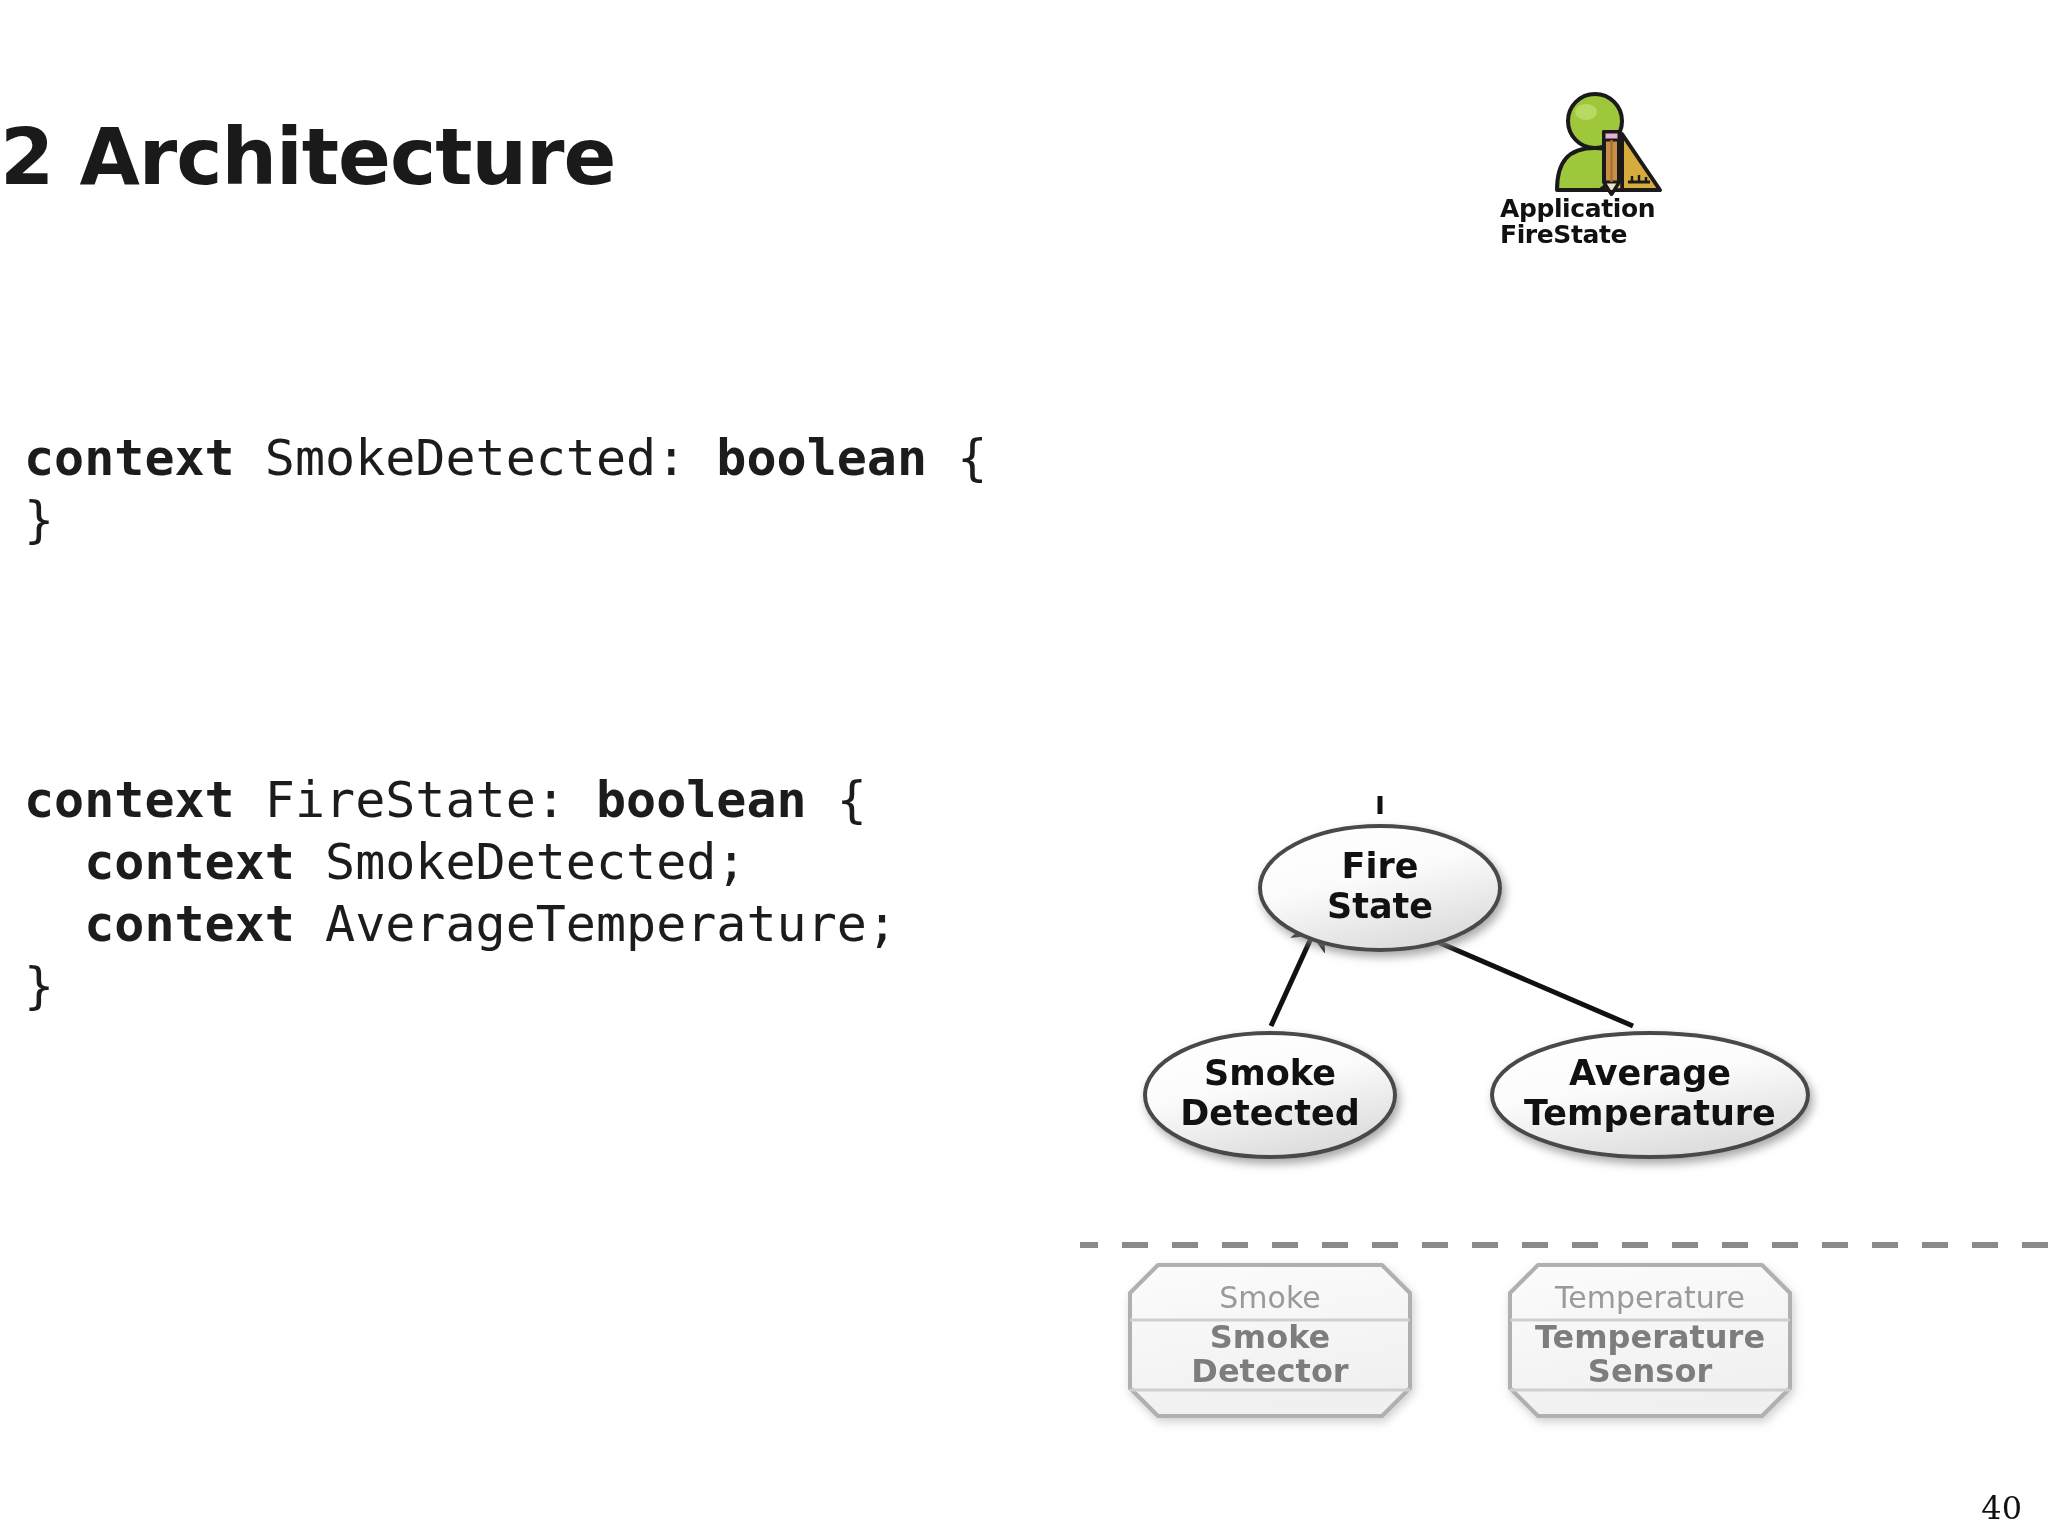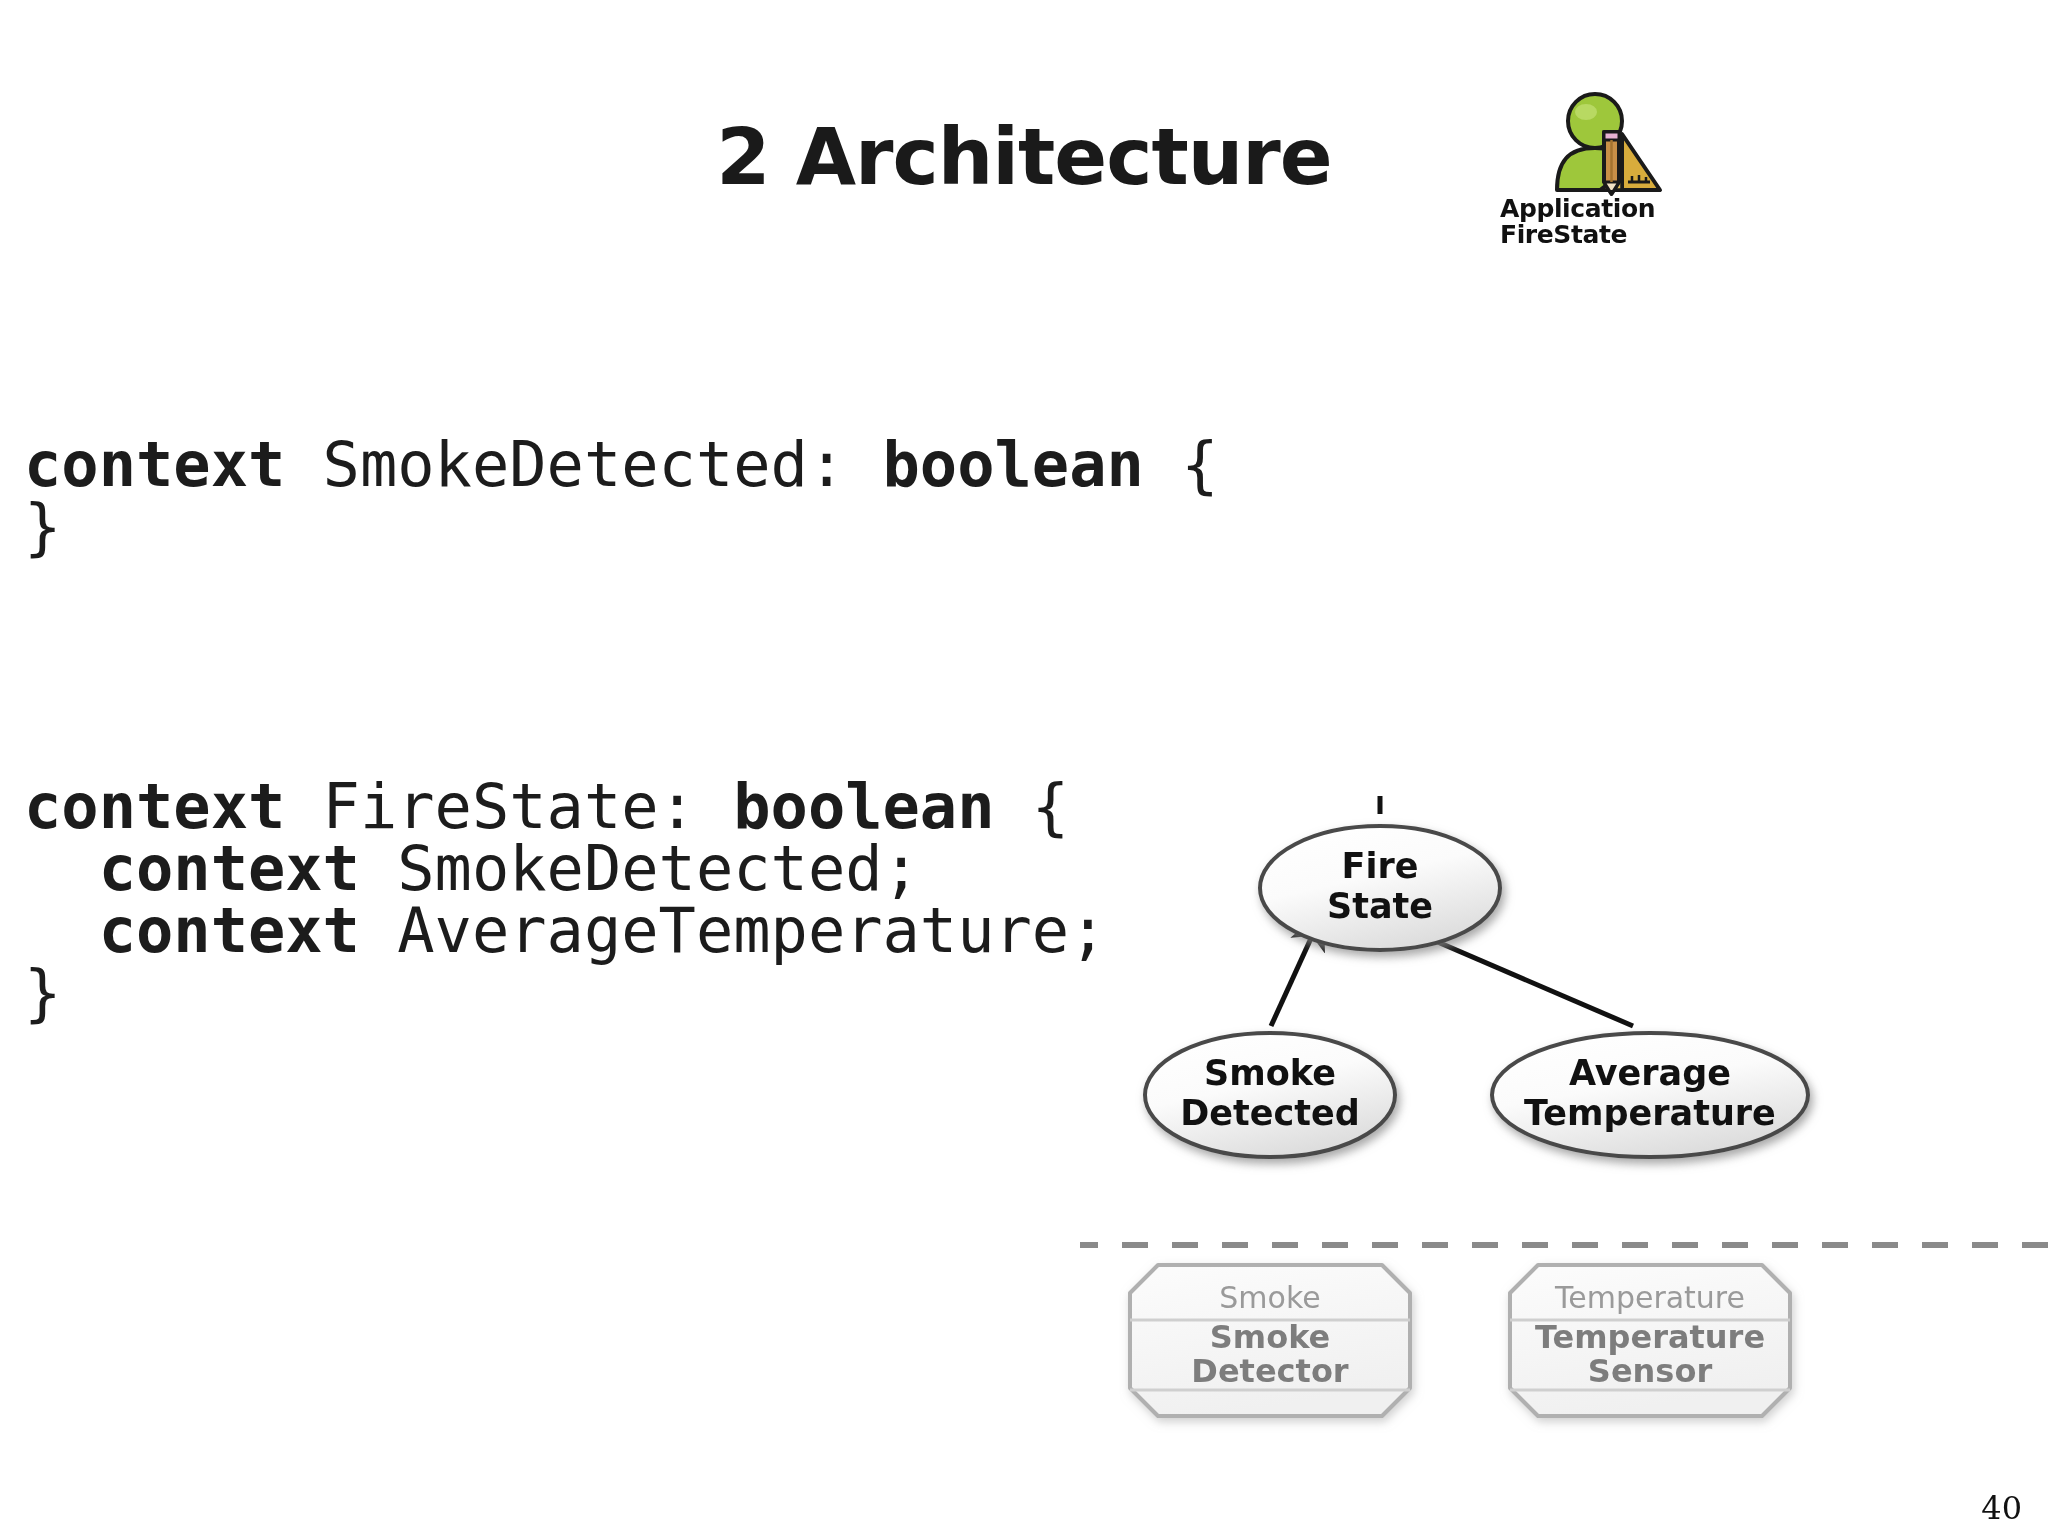--- a/index.html
+++ b/index.html
@@ -13,21 +13,21 @@
     overflow: hidden;
     font-family: "DejaVu Sans", sans-serif;
     -webkit-font-smoothing: antialiased;
   }
 
   
   #slide-title {
     position: absolute;
     left: 0; right: 0;
     top: 118px;
-    text-align: center;
+    text-align: left;
     font-family: "DejaVu Sans", sans-serif;
     font-weight: bold;
     font-size: 78px;
     letter-spacing: -1px;
     color: #1a1a1a;
     line-height: 1.0;
     box-sizing: border-box;
   }
 
   
@@ -50,21 +50,21 @@
     line-height: 1.04;
     color: #111;
     letter-spacing: -0.4px;
   }
 
   
   .code-block {
     position: absolute;
     left: 24px;
     font-family: "DejaVu Sans Mono", monospace;
-    font-size: 62px;
+    font-size: 50px;
     line-height: 1.13;
     color: #1c1c1c;
     white-space: pre;
     letter-spacing: 0px;
   }
   #code-block-1 { top: 430px; }
   #code-block-2 { top: 772px; }
   .code-line { display: block; height: 62px; }
   .kw { font-weight: bold; }
 

